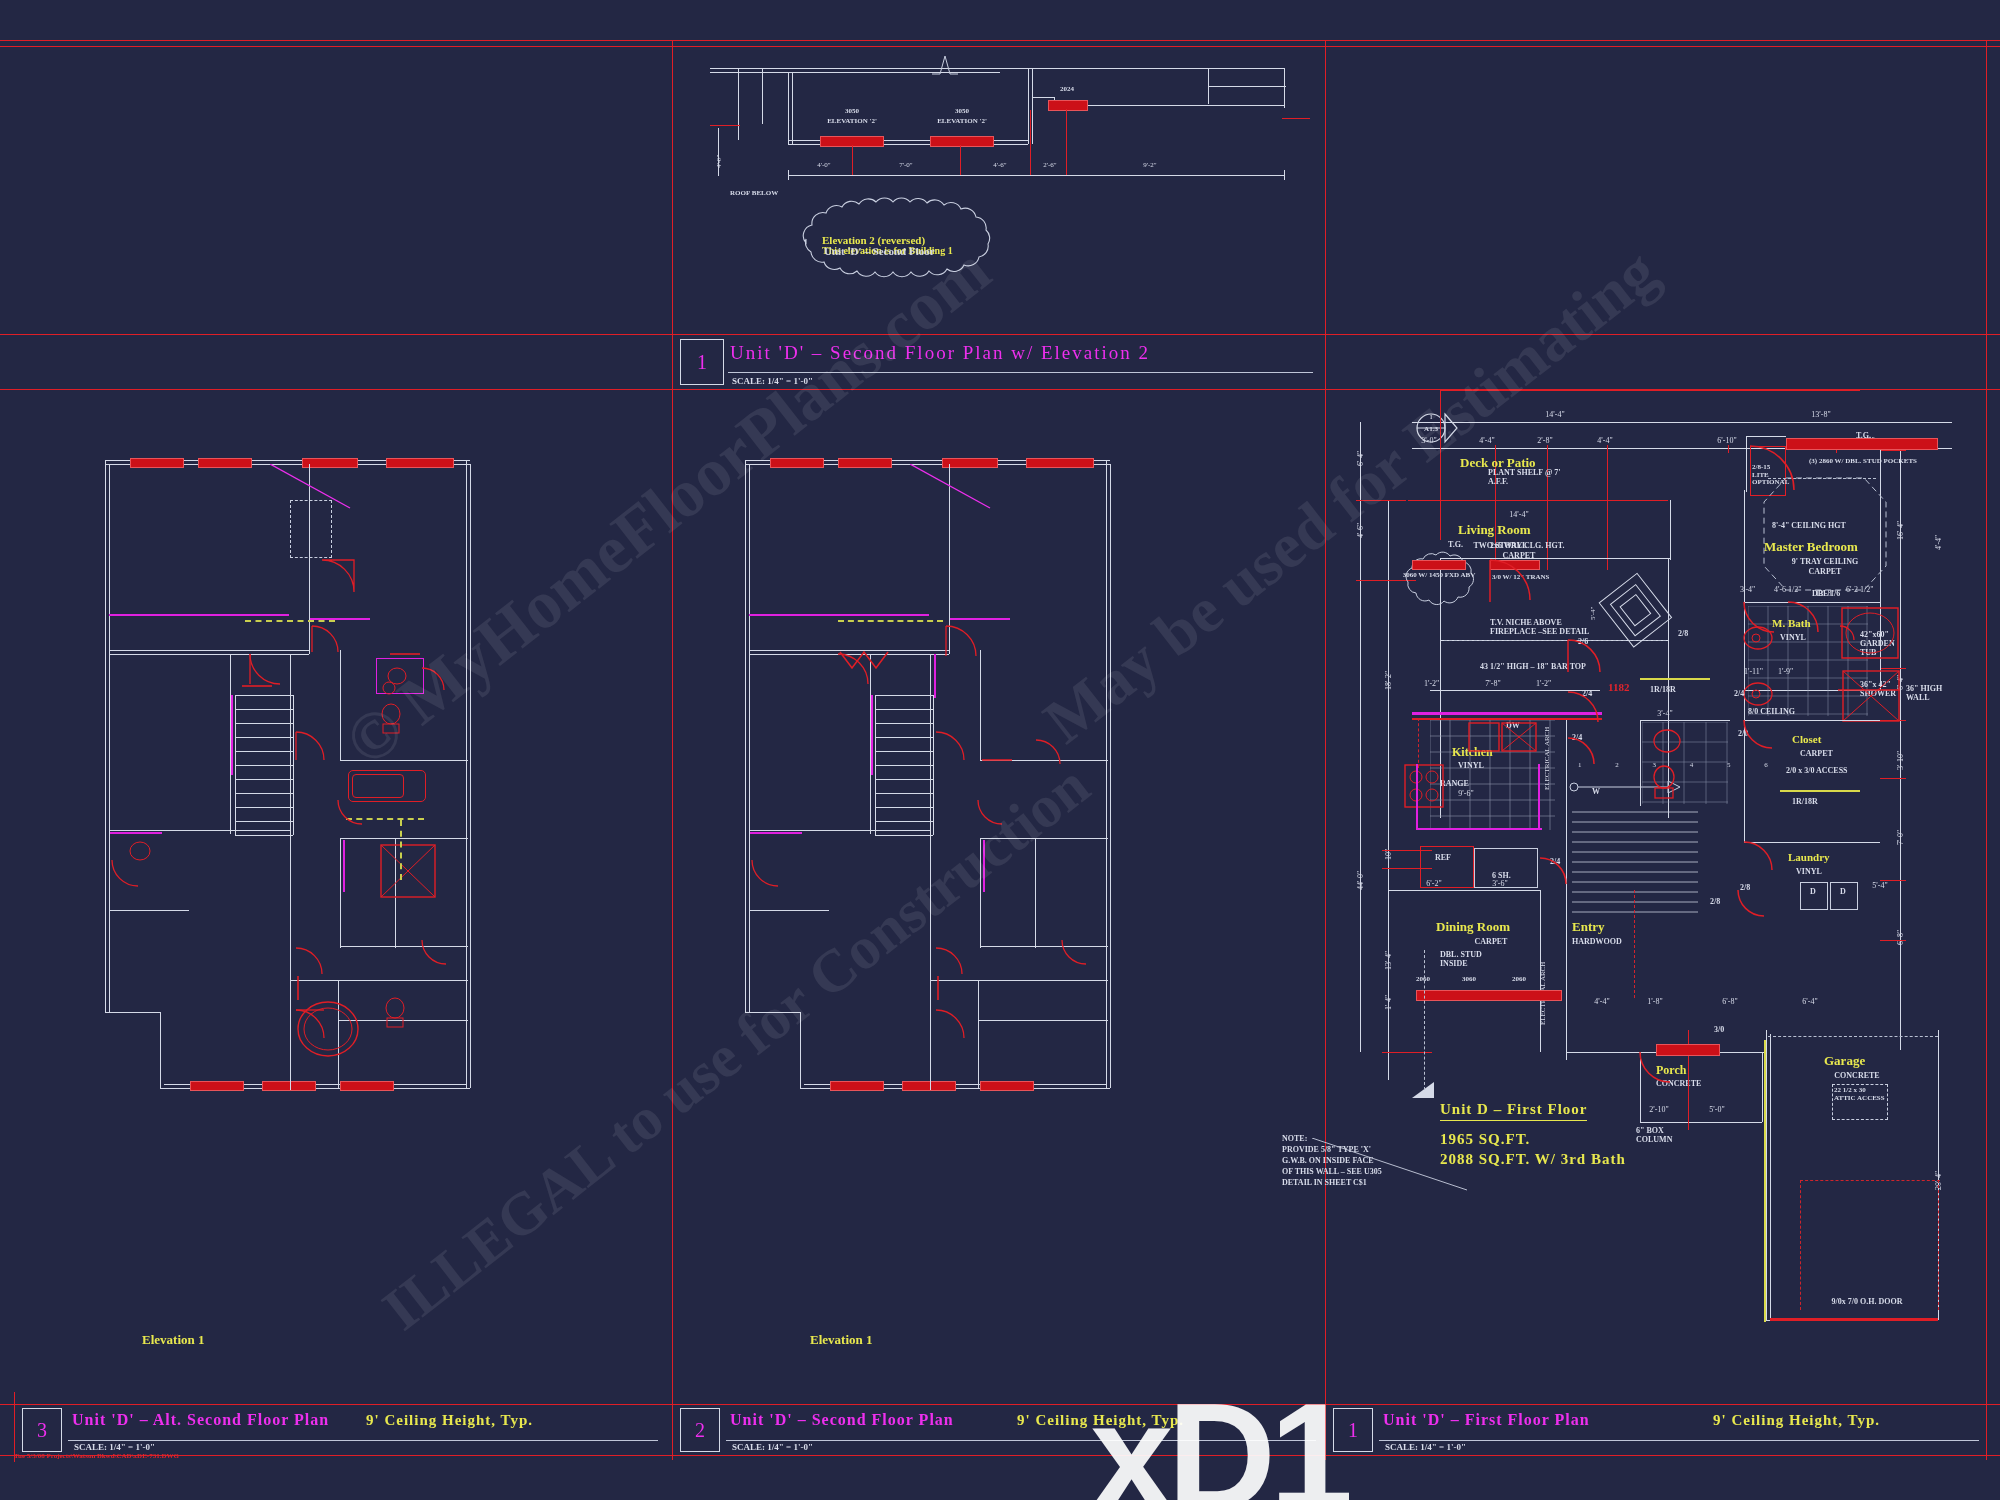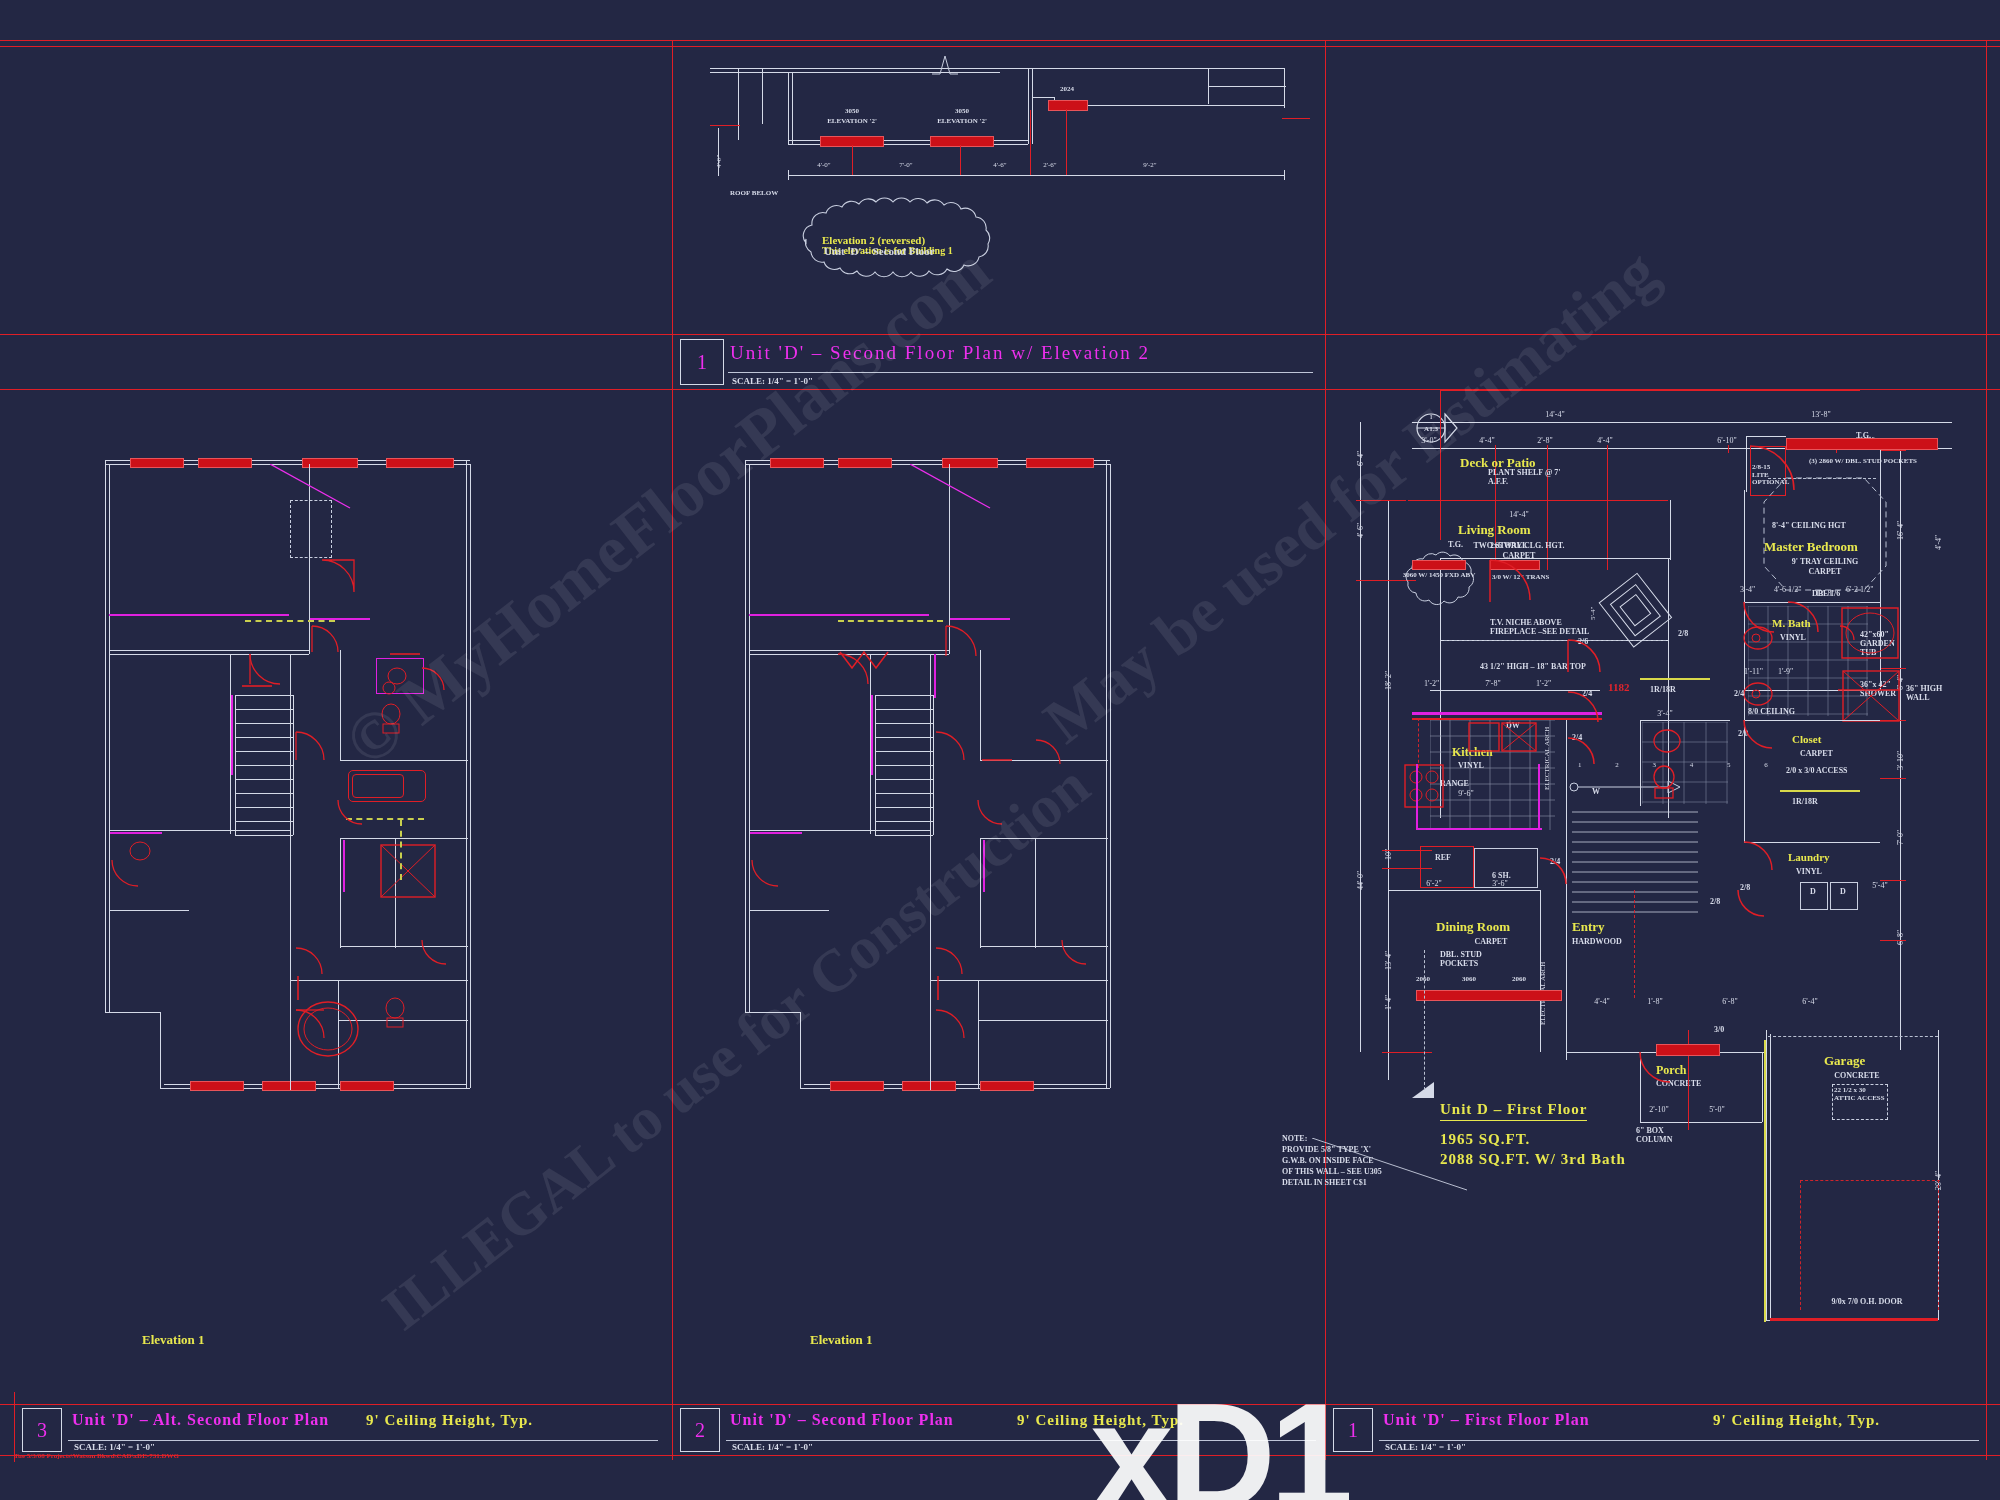--- a/index.html
+++ b/index.html
@@ -568,21 +568,21 @@
     <div class="ln vline wht" style="left:200px;top:500px;height:162px;"></div>
     <div class="t ty s13 bold" style="left:96px;top:530px;">Dining Room</div>
     <div class="t tw s8 bold ctr" style="left:96px;top:548px;width:110px;">CARPET</div>
     <div class="t tw s8 ctr" style="left:64px;top:490px;width:60px;">6'-2"</div>
     <div class="t tw s8 ctr" style="left:130px;top:490px;width:60px;">3'-6"</div>
 
     <div class="fillred" style="left:76px;top:600px;width:144px;height:9px;"></div>
     <div class="t tw s7 bold" style="left:76px;top:586px;">2060</div>
     <div class="t tw s7 bold" style="left:122px;top:586px;">3060</div>
     <div class="t tw s7 bold" style="left:172px;top:586px;">2060</div>
-    <div class="t tw s8 bold" style="left:100px;top:560px;width:70px;white-space:normal;line-height:1.15;">DBL. STUD POCKETS</div>
+    <div class="t tw s8 bold" style="left:100px;top:560px;width:70px;white-space:normal;line-height:1.15;">DBL. STUD INSIDE</div>
 
     <div class="ln vline wht" style="left:226px;top:330px;height:340px;"></div>
     <div class="ln hline wht" style="left:226px;top:662px;width:200px;"></div>
     <div class="t ty s13 bold" style="left:232px;top:530px;">Entry</div>
     <div class="t tw s8 bold" style="left:232px;top:548px;">HARDWOOD</div>
     <div class="abs" style="left:232px;top:420px;width:126px;height:110px;">
       <svg width="126" height="110">
         <g stroke="#c9cfe0" stroke-width=".8">
           <line x1="0" y1="2" x2="126" y2="2"></line>
             <line x1="0" y1="12" x2="126" y2="12"></line>

